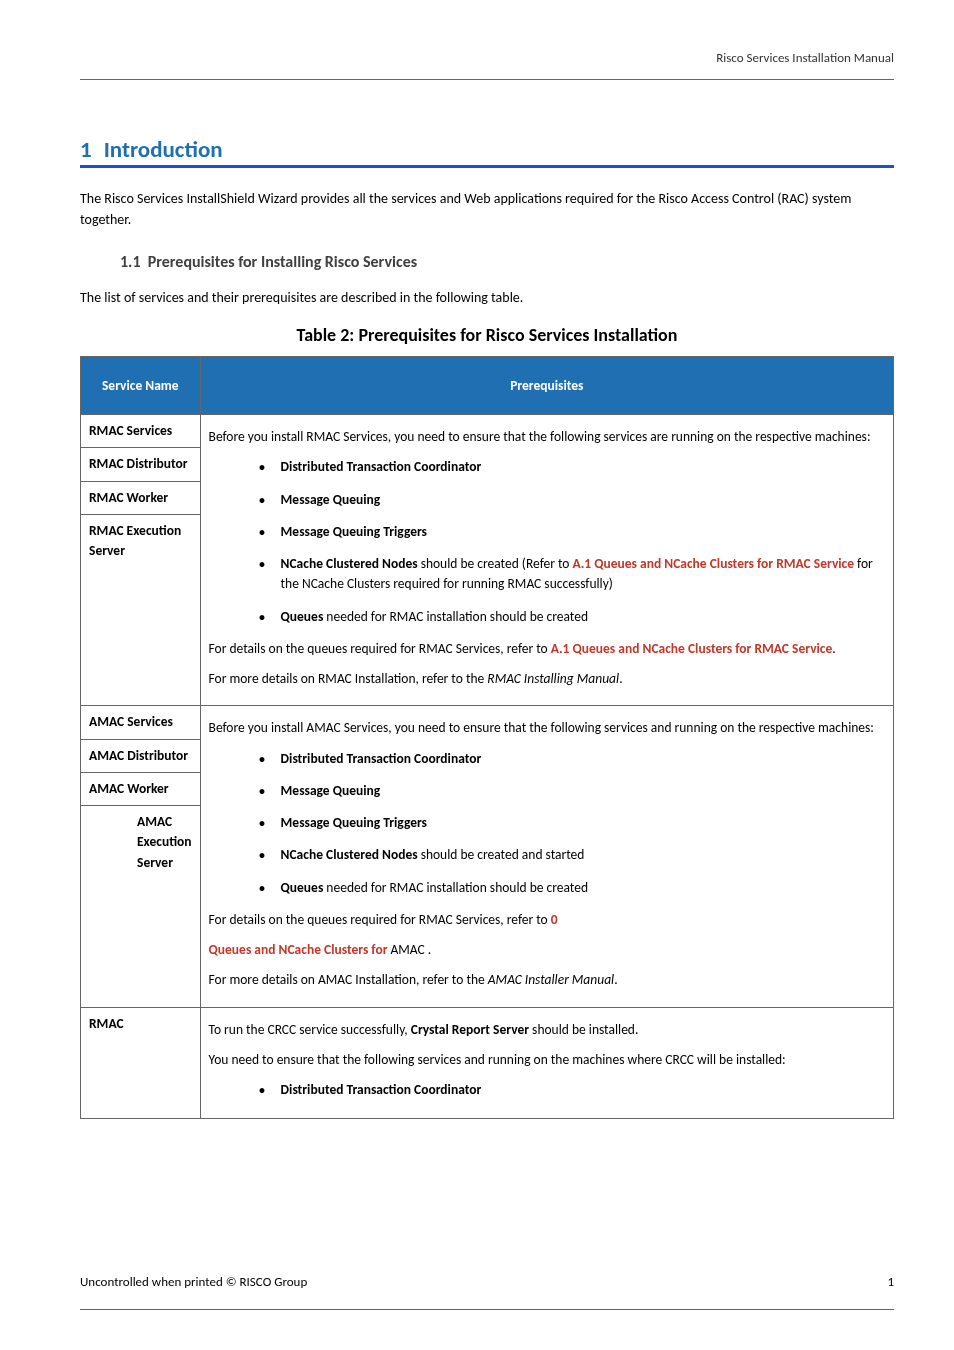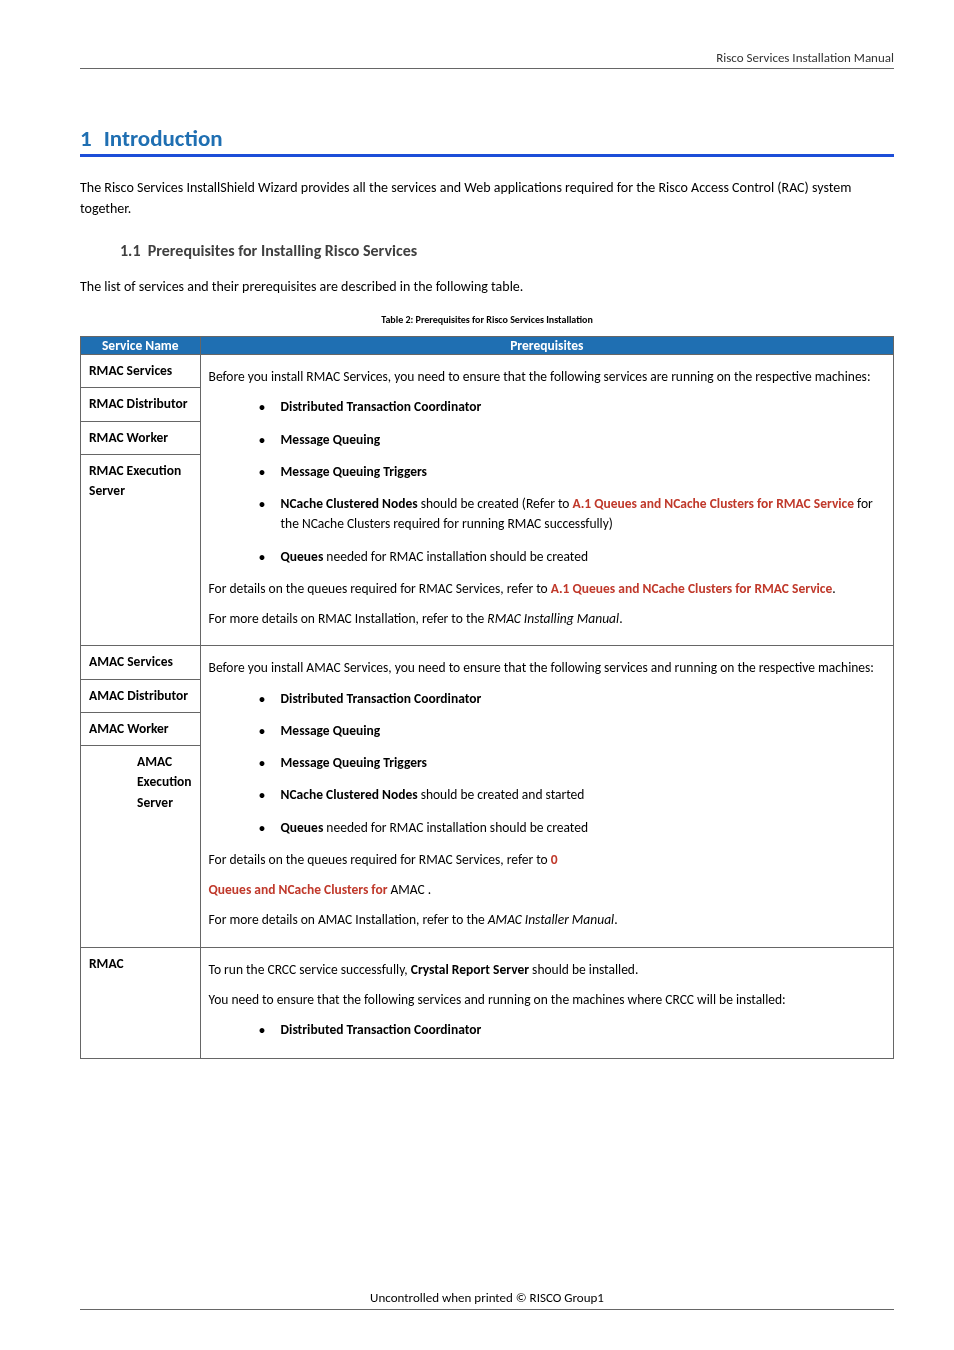--- a/index.html
+++ b/index.html
@@ -11,21 +11,21 @@
     padding: 50px 60px 40px 80px;
     position: relative;
     color: #000;
     font-size: 14px;
   }
   .header-right {
     text-align: right;
     font-size: 13px;
     color: #333;
     border-bottom: 1px solid #666;
-    padding-bottom: 3px;
+    padding-bottom: 14px;
     margin-bottom: 55px;
   }
   h1.section {
     color: #1F6FB2;
     font-size: 23px;
     font-weight: bold;
     border-bottom: 3px solid #1d4ed8;
     padding-bottom: 2px;
     margin-bottom: 20px;
   }
@@ -43,33 +43,33 @@
     margin-bottom: 16px;
   }
   .body-para {
     font-size: 14px;
     line-height: 1.5;
     margin-bottom: 16px;
   }
   .table-caption {
     text-align: center;
     font-weight: bold;
-    font-size: 10px;
+    font-size: 18px;
     margin-bottom: 10px;
   }
   table.prereq {
     border-collapse: collapse;
     width: 100%;
     font-size: 13.5px;
   }
   table.prereq th {
     background: #1F6FB2;
     color: #fff;
     font-weight: bold;
-    padding: 0 8px;
+    padding: 20px 8px;
     border: 1px solid #666;
     text-align: center;
   }
   table.prereq td {
     border: 1px solid #666;
     padding: 6px 8px;
     vertical-align: top;
     line-height: 1.5;
   }
   td.svc-name { font-weight: bold; width: 110px; }
@@ -78,23 +78,23 @@
   ul.b li:before { content: "•"; position: absolute; left: 0; font-size: 14px; }
   .bold { font-weight: bold; }
   .red { color: #C0392B; font-weight: bold; }
   .refblock { margin: 6px 0 10px 0; }
   .footer {
     position: absolute;
     bottom: 40px;
     left: 80px;
     right: 60px;
     border-bottom: 1px solid #666;
-    padding-bottom: 4px;
+    padding-bottom: 20px;
     display: flex;
-    justify-content: center;
+    justify-content: space-between;
     font-size: 13px;
   }
   .italic { font-style: italic; }
 </style>
 </head>
 <body>
 
 <div class="header-right">Risco Services Installation Manual</div>
 
 <h1 class="section">

